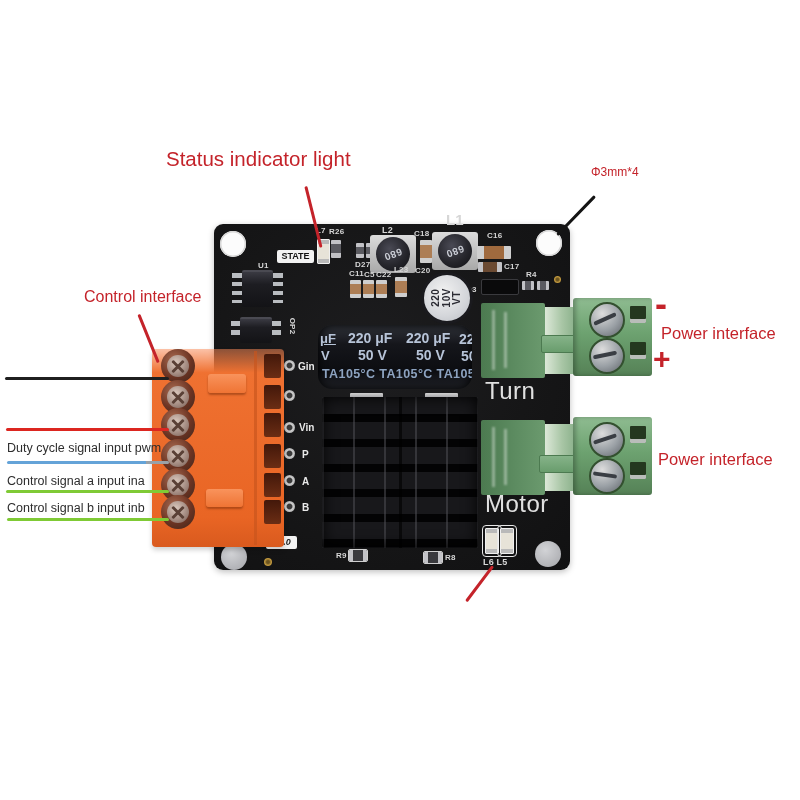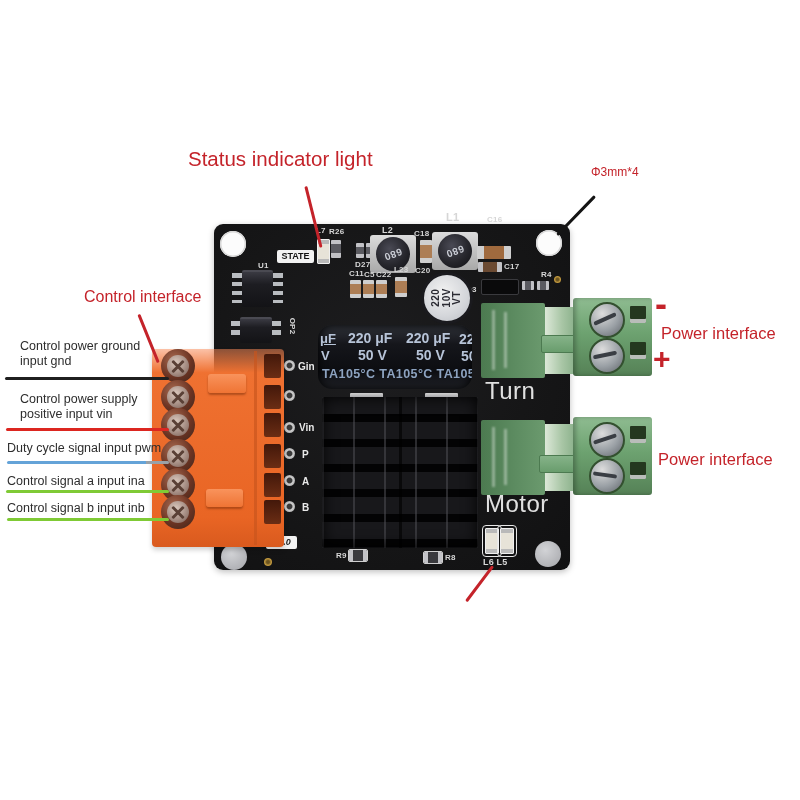--- a/index.html
+++ b/index.html
@@ -99,31 +99,31 @@
   <div class="abs silk" style="left:355px;top:261px;">D27</div>
 
   <div class="abs silk" style="left:382px;top:226px;font-size:9px;">L2</div>
   <div class="abs ind-pad" style="left:370px;top:235px;width:46px;height:38px;"></div>
   <div class="abs ind-core" style="left:376px;top:237px;width:34px;height:34px;">
     <span class="ind-txt">680</span>
   </div>
   <div class="abs silk" style="left:414px;top:230px;">C18</div>
   <div class="abs tancap" style="left:420px;top:240px;width:12px;height:23px;"></div>
 
-  <div class="abs silk" style="left:446px;top:212px;font-size:11px;text-align:center;">L1</div>
+  <div class="abs silk" style="left:446px;top:212px;font-size:15px;text-align:center;">L1</div>
   <div class="abs ind-pad" style="left:432px;top:232px;width:46px;height:38px;"></div>
   <div class="abs ind-core" style="left:438px;top:234px;width:34px;height:34px;">
     <span class="ind-txt">680</span>
   </div>
 
-  <div class="abs silk" style="left:487px;top:216px;">C16</div>
+  <div class="abs silk" style="left:487px;top:232px;">C16</div>
   <div class="abs tancap-h" style="left:477px;top:246px;width:34px;height:13px;"></div>
   <div class="abs greycomp" style="left:478px;top:262px;width:24px;height:10px;background:linear-gradient(90deg,#c2c2c6 0 22%,#6b4a32 22% 78%,#c2c2c6 78%);"></div>
   <div class="abs silk" style="left:504px;top:263px;">C17</div>
-  <div class="abs silk" style="left:541px;top:271px;">R4</div>
+  <div class="abs silk" style="left:526px;top:271px;">R4</div>
   <div class="abs greycomp" style="left:522px;top:281px;width:12px;height:9px;background:linear-gradient(90deg,#c2c2c6 0 25%,#5a5a60 25% 75%,#c2c2c6 75%);"></div>
   <div class="abs greycomp" style="left:537px;top:281px;width:12px;height:9px;background:linear-gradient(90deg,#c2c2c6 0 25%,#5a5a60 25% 75%,#c2c2c6 75%);"></div>
   <div class="abs silk" style="left:466px;top:286px;">D3</div>
   <div class="abs" style="left:482px;top:280px;width:36px;height:14px;background:#0a0a0b;outline:1px solid #3a3a3e;border-radius:1px;"></div>
 
   <div class="abs silk" style="left:349px;top:270px;">C11</div>
   <div class="abs silk" style="left:364px;top:271px;">C5</div>
   <div class="abs silk" style="left:376px;top:271px;">C22</div>
   <div class="abs tancap" style="left:350px;top:280px;width:11px;height:18px;"></div>
   <div class="abs tancap" style="left:363px;top:280px;width:11px;height:18px;"></div>
@@ -264,32 +264,30 @@
   <div class="abs ghead" style="left:573px;top:417px;width:79px;height:78px;"></div>
   <div class="abs gscrew" style="left:589px;top:422px;">
       <span class="gslotline" style="transform:rotate(-18deg);"></span>
     </div>
   <div class="abs gscrew" style="left:589px;top:458px;">
       <span class="gslotline" style="transform:rotate(8deg);"></span>
     </div>
   <div class="abs ghole" style="left:630px;top:426px;width:16px;height:17px;"></div>
   <div class="abs ghole" style="left:630px;top:462px;width:16px;height:17px;"></div>
 
-  <div class="abs red ann-big" style="left:188px;top:149px;">Status indicator light</div>
+  <div class="abs red ann-big" style="left:166px;top:149px;">Status indicator light</div>
   <div class="abs ptr" style="left:306px;top:185px;width:63px;background:#c4232a;transform:rotate(76deg);"></div>
 
   <div class="abs red ann-med" style="left:591px;top:166px;font-size:12px;">Φ3mm*4</div>
   <div class="abs ptr" style="left:595px;top:195px;width:54px;background:#141414;transform:rotate(134deg);"></div>
 
   <div class="abs red ann-med" style="left:84px;top:289px;">Control interface</div>
   <div class="abs ptr" style="left:139px;top:313px;width:52px;background:#c4232a;transform:rotate(68deg);"></div>
 
-  <div class="abs desc" style="left:20px;top:339px;width:122px;">Control power ground input gnd</div>
   <div class="abs dline" style="left:5px;top:377px;width:164px;background:#1f1f1f;"></div>
-  <div class="abs desc" style="left:20px;top:392px;width:130px;">Control power supply positive input vin</div>
   <div class="abs dline" style="left:6px;top:428px;width:163px;background:#dc2620;"></div>
   <div class="abs desc" style="left:7px;top:441px;white-space:nowrap;">Duty cycle signal input pwm</div>
   <div class="abs dline" style="left:7px;top:461px;width:162px;background:linear-gradient(90deg,#64a3d8 0 86%,#9aa1a7 86%);"></div>
   <div class="abs desc" style="left:7px;top:474px;white-space:nowrap;">Control signal a input ina</div>
   <div class="abs dline" style="left:6px;top:490px;width:163px;background:#7fca35;"></div>
   <div class="abs desc" style="left:7px;top:501px;white-space:nowrap;">Control signal b input inb</div>
   <div class="abs dline" style="left:7px;top:518px;width:162px;background:#7fca35;"></div>
 
   <div class="abs red" style="left:655px;top:286px;font-size:36px;font-weight:bold;line-height:36px;">-</div>
   <div class="abs red ann-med" style="left:661px;top:325px;font-size:16.5px;">Power interface</div>

